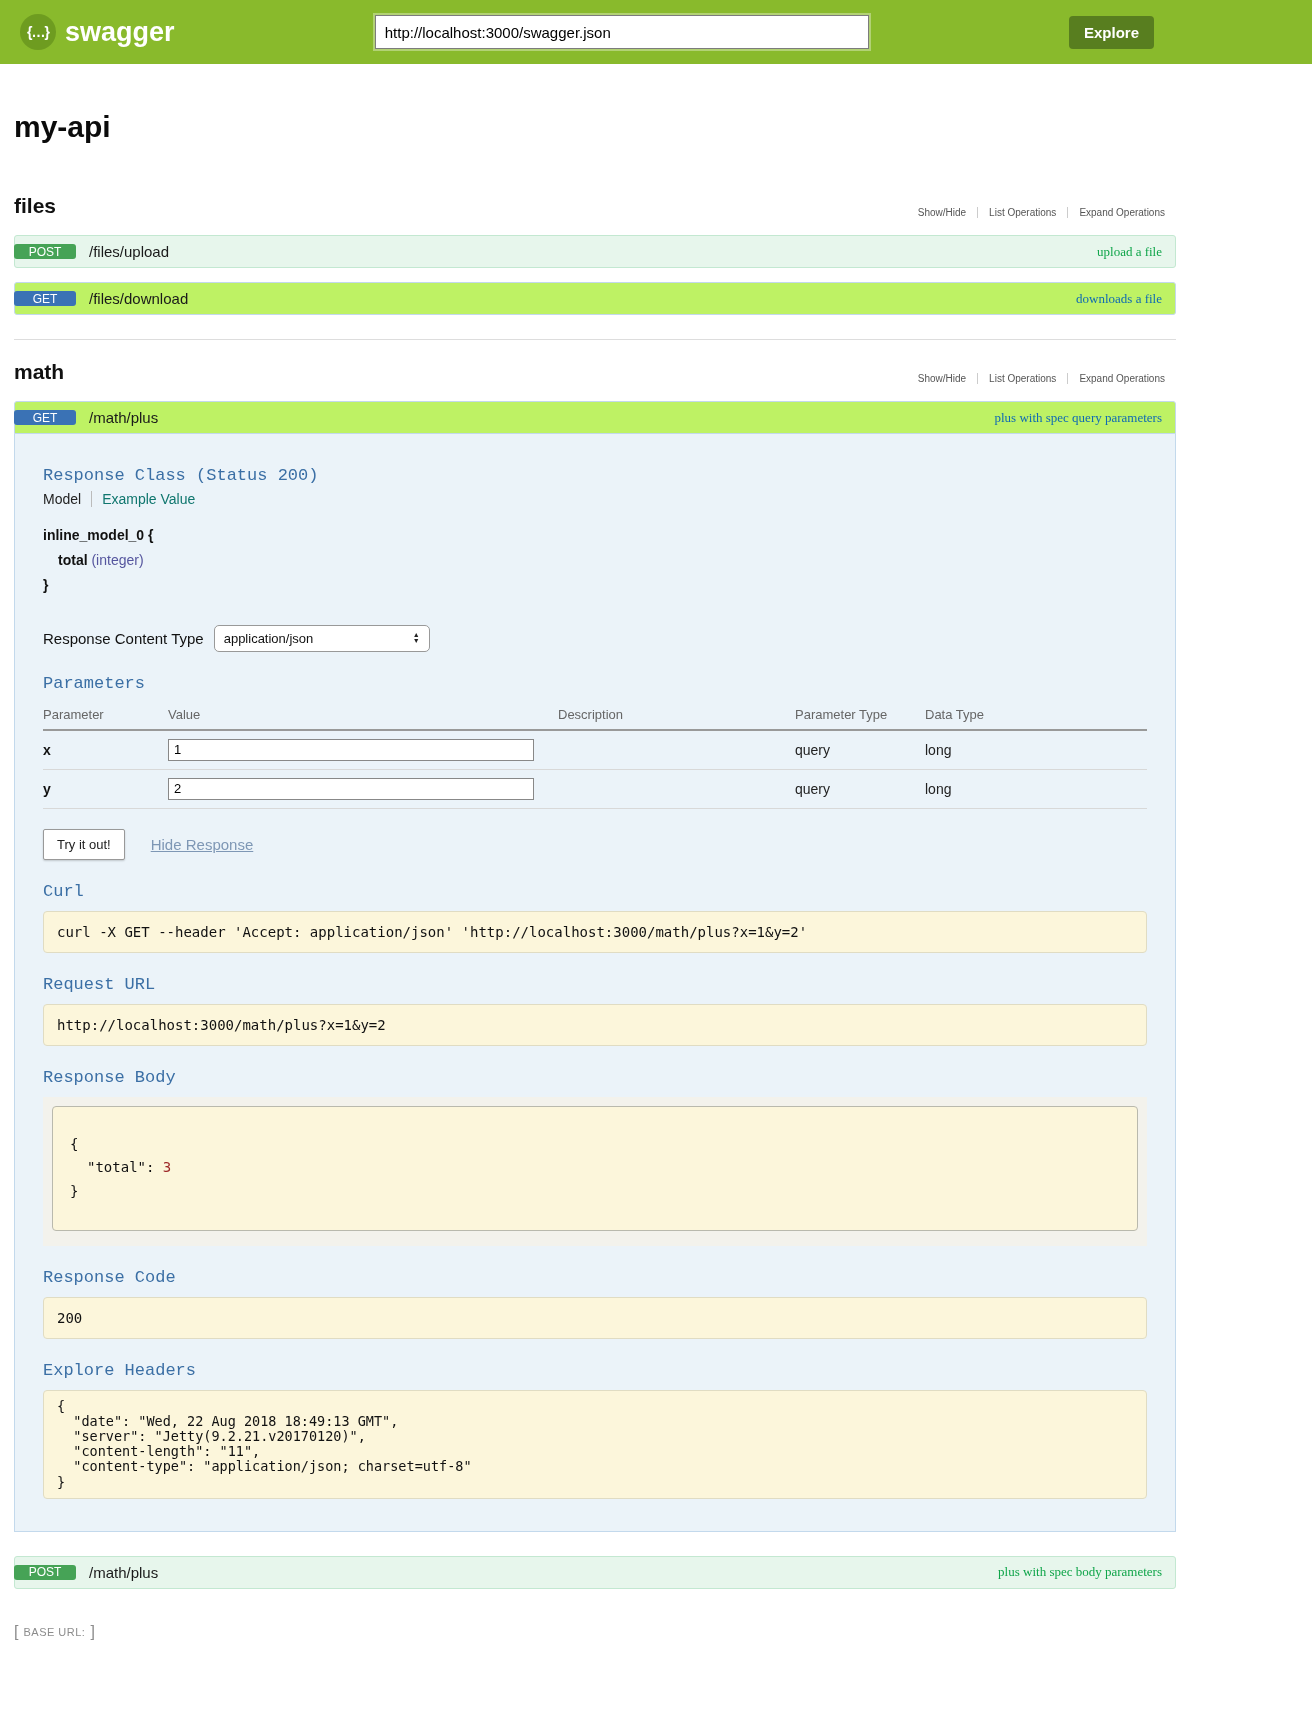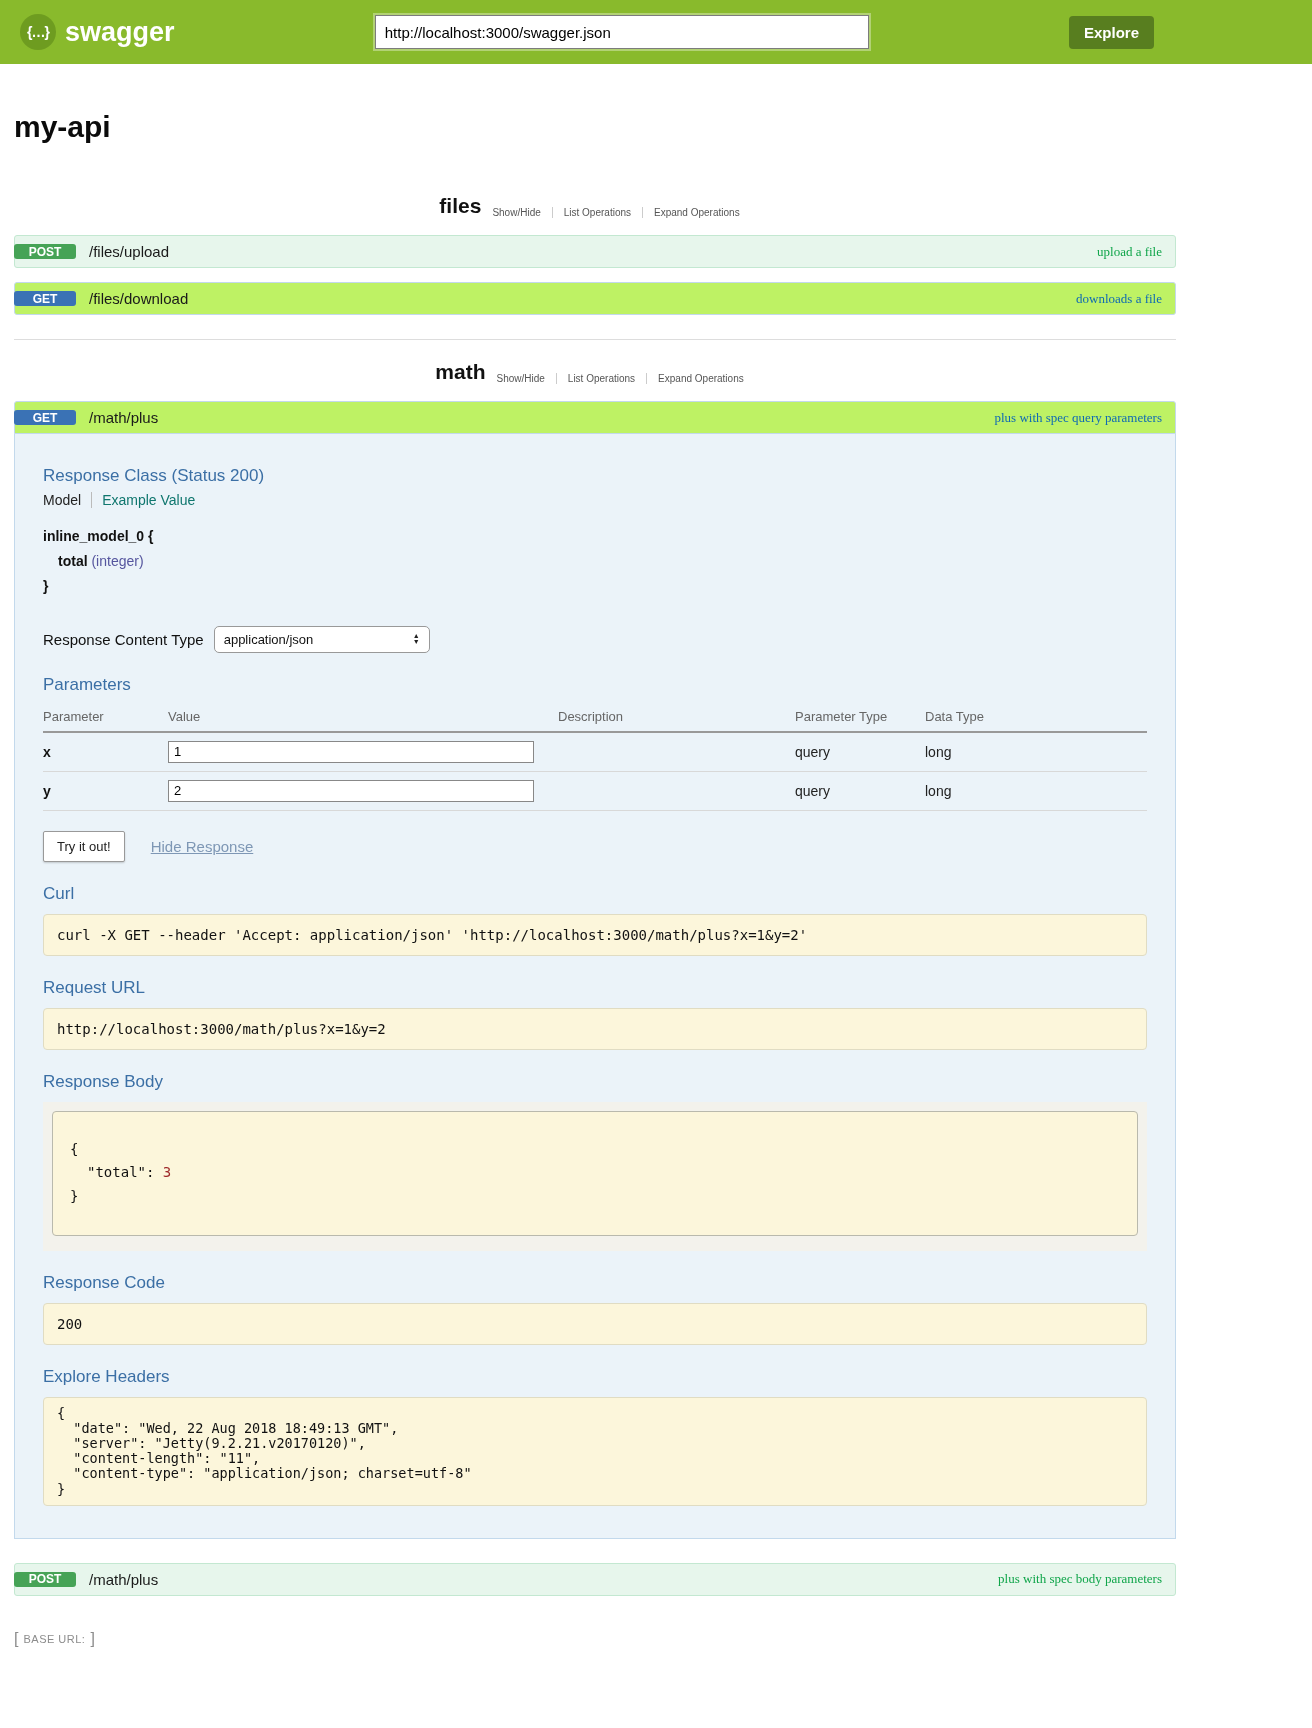--- a/index.html
+++ b/index.html
@@ -37,54 +37,54 @@
     font-size:15px; font-weight:bold; padding:8px 15px; cursor:pointer;
     font-family:"Liberation Sans", sans-serif;
   }
 
   
   .container { width:1162px; margin-left:14px; }
   .api-title { font-size:30px; font-weight:bold; color:#0b0b0b; margin:46px 0 50px; }
 
   .section { margin-top:0; }
   .section + .section { border-top:1px solid #ddd; margin-top:24px; padding-top:20px; }
-  .section-head { display:flex; align-items:flex-end; justify-content:center; margin-bottom:17px; }
+  .section-head { display:flex; align-items:flex-end; justify-content:space-between; margin-bottom:17px; }
   .section-title { font-size:21px; font-weight:bold; color:#111; }
   .section-links { display:flex; font-size:10px; }
   .section-link { color:#555; text-decoration:none; padding:0 11px; border-left:1px solid #ccc; }
   .section-link:first-child { border-left:none; }
 
   
   .op {
     display:flex; align-items:center; height:33px;
     border:1px solid; border-radius:3px; margin-bottom:14px;
   }
   .op.get  { background:#bef264; border-color:#c3d9ec; }
   .op.post { background:#e7f6ec; border-color:#c3e8d1; }
   .badge {
     width:62px; height:15px; margin:-1px 0 -1px -1px;
     display:flex; align-items:center; justify-content:center;
-    color:#fff; font-size:12px; font-weight:bold; border-radius:3px;
+    color:#fff; font-size:12px; font-weight:normal; border-radius:3px;
   }
   .badge.get  { background:#3a72b5; }
   .badge.post { background:#46a356; }
   .path { font-size:15px; color:#1a1a1a; padding-left:13px; text-decoration:none; }
   .op-link { margin-left:auto; padding-right:13px; font-size:13px; text-decoration:none;font-family:Liberation Serif, serif; }
   .op-link.get  { color:#0f6ab4; }
   .op-link.post { color:#10a54a; }
 
   .op-block { margin-top:24px; }
   .op.attached { margin-bottom:0; border-radius:3px 3px 0 0; }
 
   
   .op-panel {
     background:#ebf3f9; border:1px solid #c3d9ec; border-top:none;
     padding:12px 28px 30px;
   }
-  .panel-h { color:#3b6fa5; font-size:17px; font-weight:normal; margin:22px 0 10px; }
+  .panel-h { color:#3b6fa5; font-size:17px; font-weight:normal; margin:22px 0 10px;font-family:Liberation Mono, monospace; }
   .panel-h.first { margin-top:20px; margin-bottom:6px; }
 
   .tabs { display:flex; align-items:center; font-size:14px; margin-bottom:16px; }
   .tab-active   { color:#222; padding-right:10px; border-right:1px solid #bbb; }
   .tab-inactive { color:#0f766e; padding-left:10px; }
 
   .model { font-size:14px; line-height:1.8; margin-bottom:24px; color:#111; }
   .model-name, .model-close { font-weight:bold; }
   .model-prop { padding-left:15px; }
   .prop-name { font-weight:bold; }

